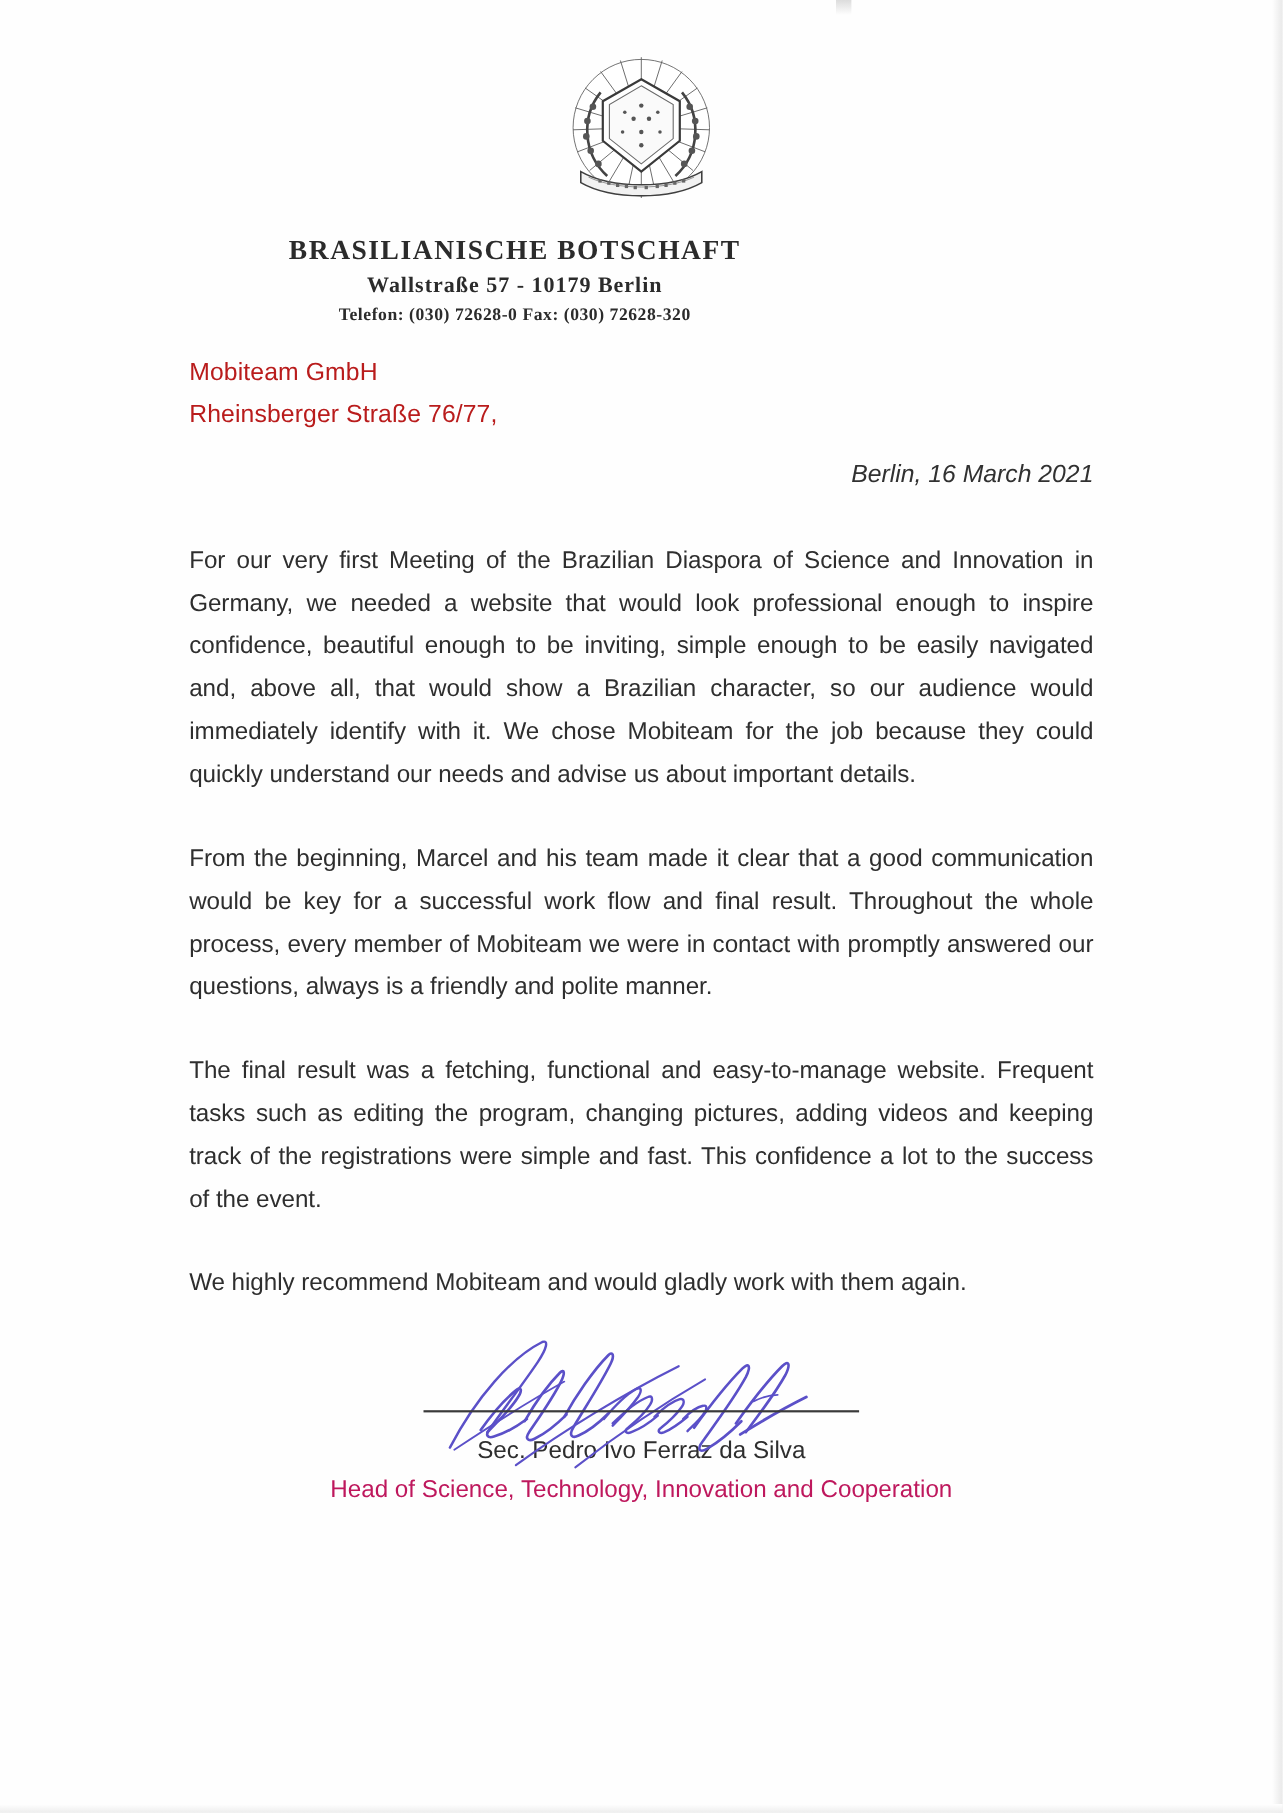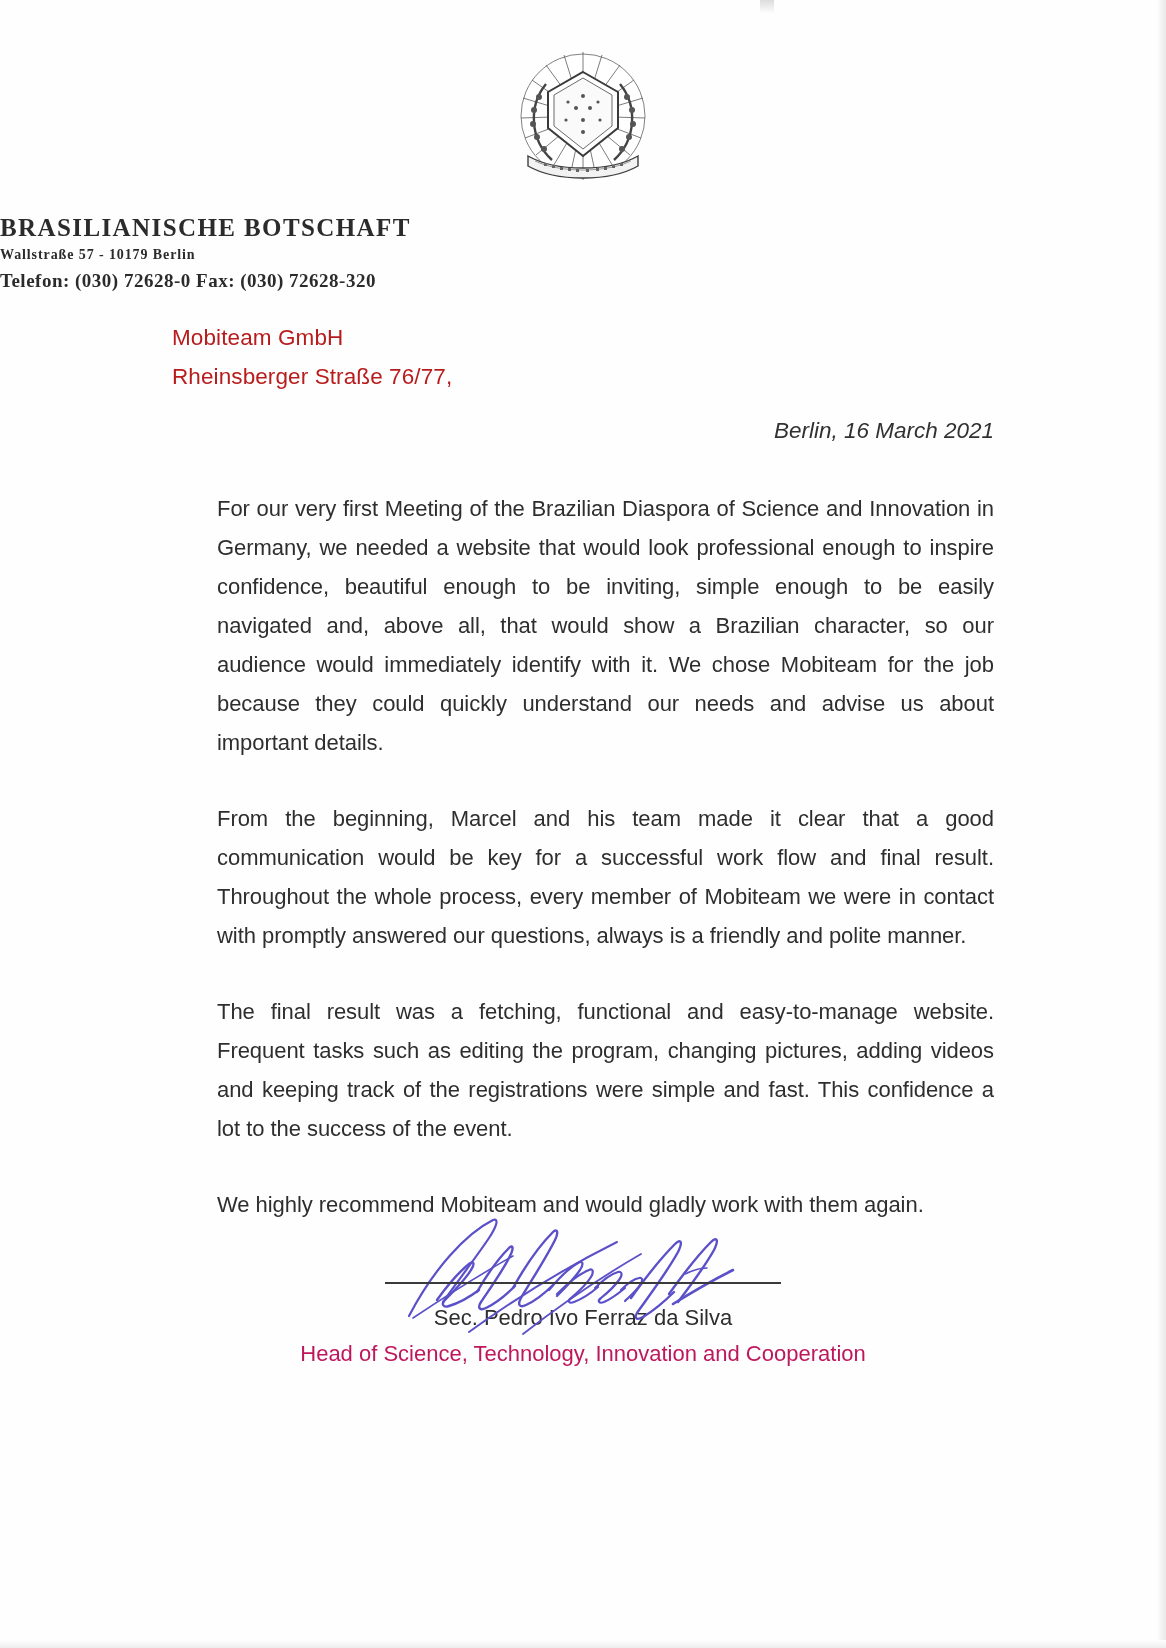--- a/index.html
+++ b/index.html
@@ -54,38 +54,39 @@
     display: flex;
     justify-content: center;
   }
   .crest svg { display: block; }
 
   .letterhead {
     position: absolute;
     top: 212px;
     left: 0;
     width: 936px;
+    text-align: center;
     font-family: "Liberation Serif", serif;
     color: #2b2b2b;
   }
   .lh-org {
     font-size: 25px;
     font-weight: bold;
     letter-spacing: 1.4px;
     line-height: 1.25;
   }
   .lh-addr {
-    font-size: 14px;
+    font-size: 20px;
     font-weight: bold;
     letter-spacing: 0.9px;
     line-height: 1.45;
     margin-top: 2px;
   }
   .lh-phone {
-    font-size: 19px;
+    font-size: 16px;
     font-weight: bold;
     letter-spacing: 0.5px;
     line-height: 1.45;
     margin-top: 1px;
   }
 
   
   .body-area {
     position: absolute;
     top: 318px;
@@ -111,21 +112,20 @@
   }
 
   .para {
     margin-top: 37px;
     font-size: 22px;
     line-height: 39px;
     text-align: justify;
     text-justify: inter-word;
     color: #2e2e2e;
     letter-spacing: -0.05px;
-    margin-left: 45px;
   }
   .para.first { margin-top: 41px; }
   .para.no-justify { text-align: left; }
 
   
   .sig-block {
     position: absolute;
     top: 1208px;
     left: 0;
     width: 1166px;

